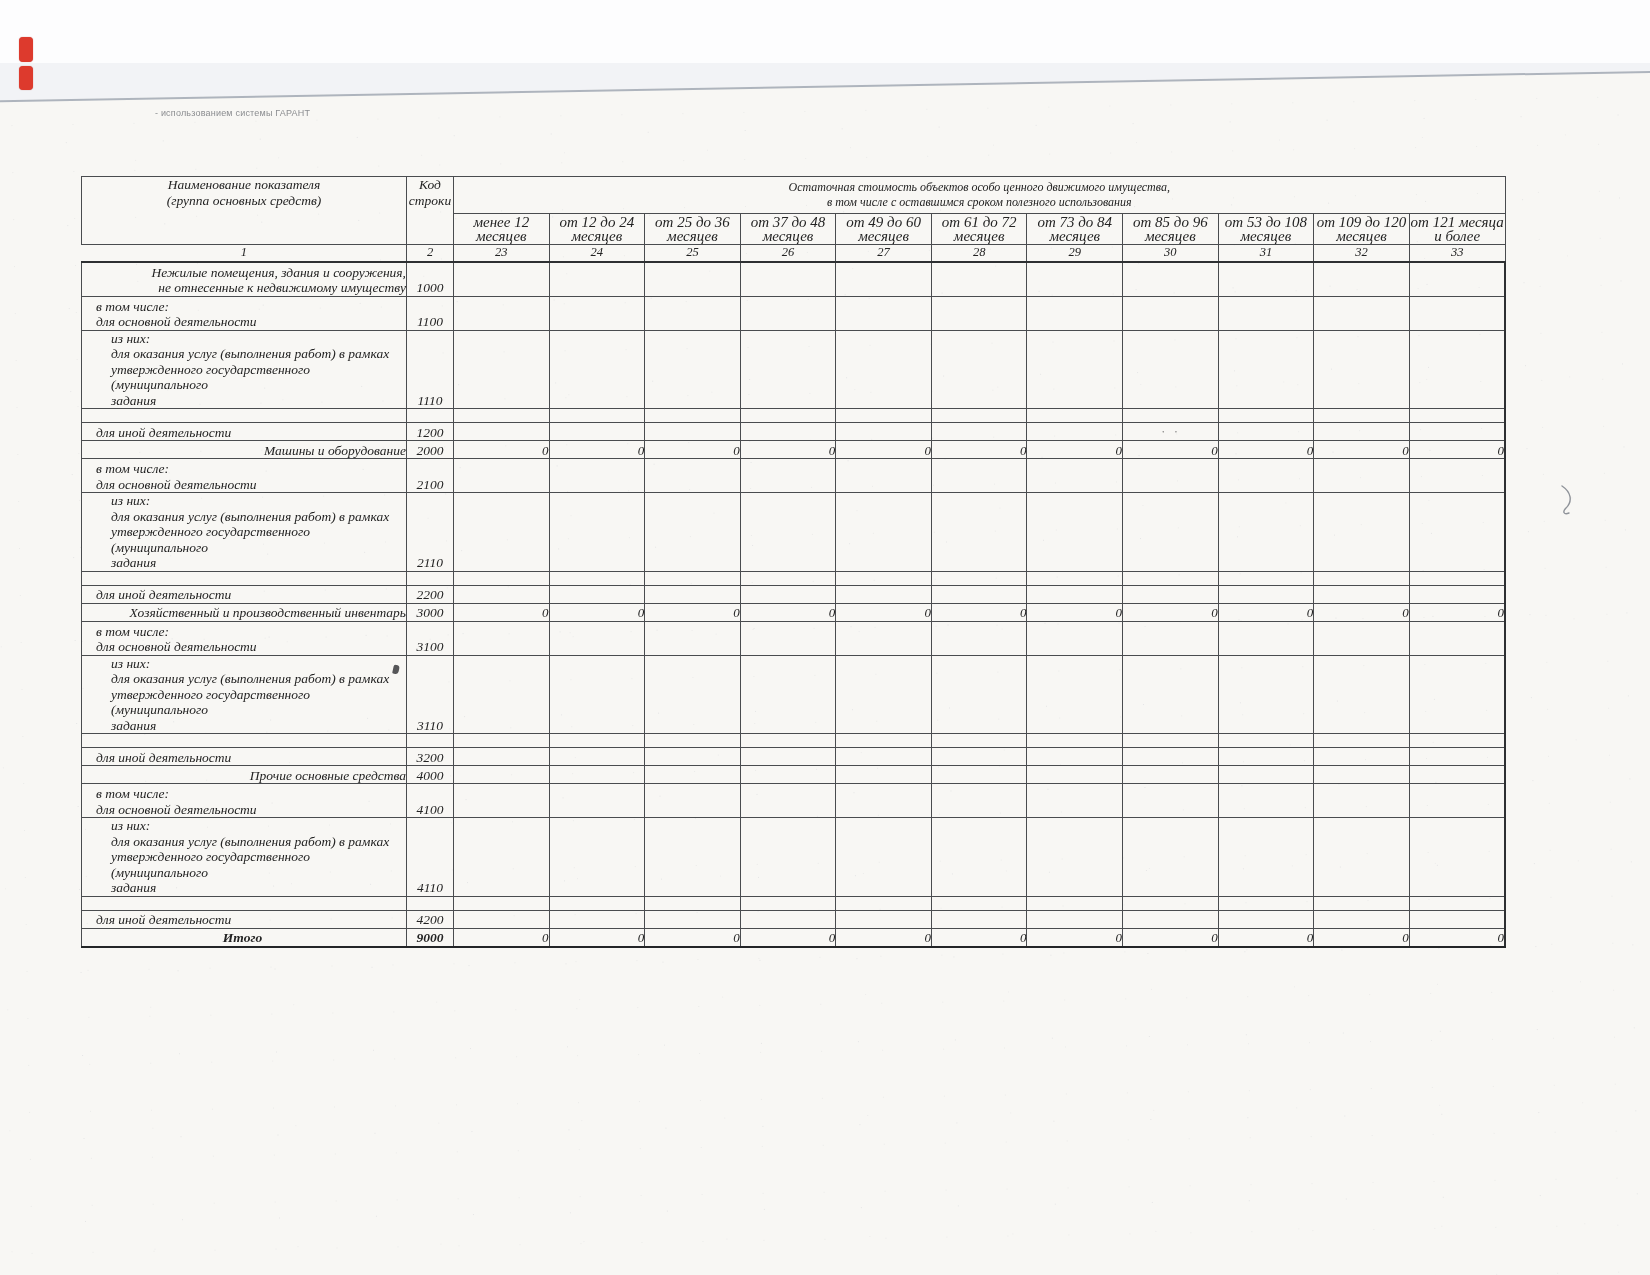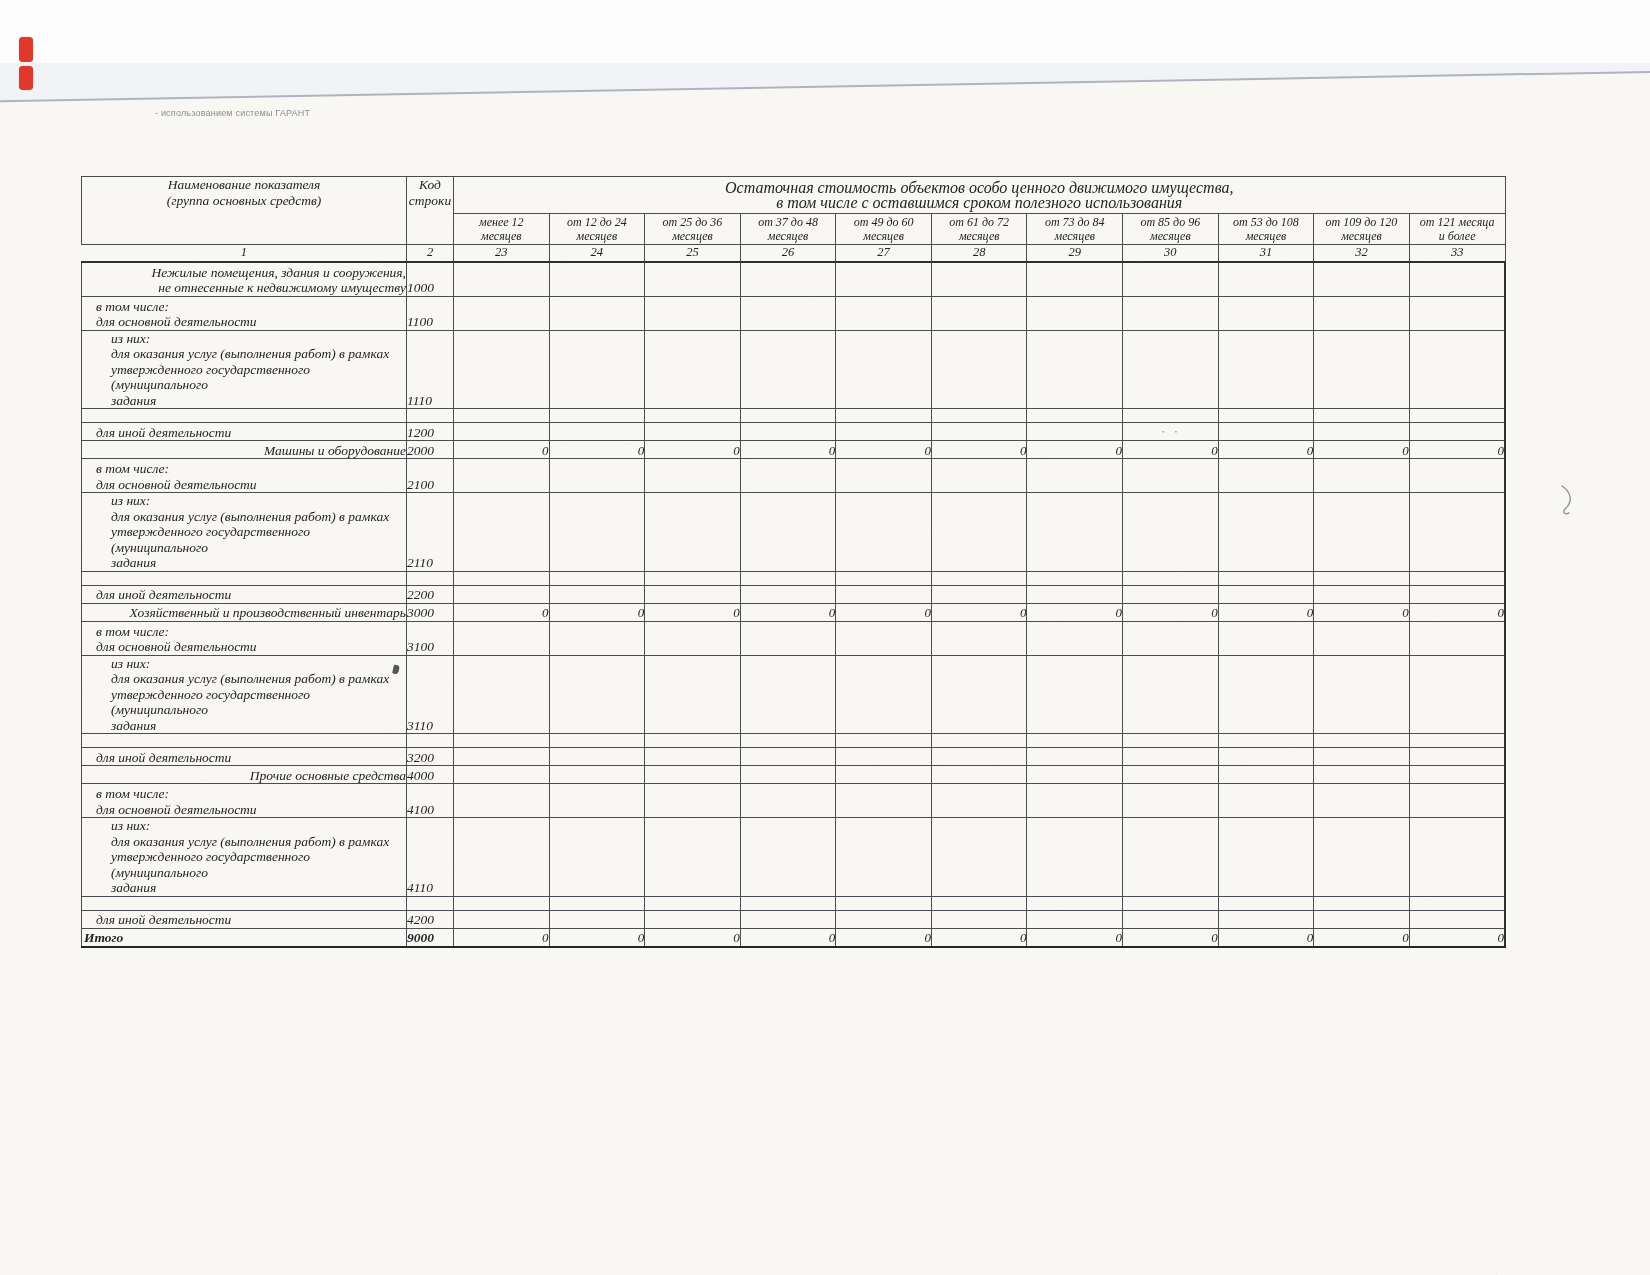--- a/index.html
+++ b/index.html
@@ -46,38 +46,38 @@
   table.form th, table.form td{
     border:1px solid #4a4c4f;
     padding:0;margin:0;
     font-weight:normal;
     background:transparent;
     overflow:hidden;
   }
   
   th.c-name,th.c-code{vertical-align:top;text-align:center;white-space:pre-line;padding-top:2px;}
   th.c-name{border-left:none;}
-  th.c-span{height:36px;text-align:center;vertical-align:middle;white-space:pre-line;font-size:16px;line-height:15px;}
-  th.c-month{height:30px;text-align:center;vertical-align:middle;white-space:pre-line;font-size:12px;line-height:14.5px;}
+  th.c-span{height:36px;text-align:center;vertical-align:middle;white-space:pre-line;font-size:12px;line-height:15px;}
+  th.c-month{height:30px;text-align:center;vertical-align:middle;white-space:pre-line;font-size:15px;line-height:14.5px;}
   tr.h-nums td{height:15px;text-align:center;vertical-align:middle;font-size:12.5px;border-bottom:2px solid #2e3032;}
   tr.h-nums td:first-child{border-left:none;}
   
   td.b-name{border-left:none;vertical-align:bottom;white-space:pre-line;padding-bottom:1px;}
   td.b-name.ind0{padding-left:2px;text-align:right;}
   td.b-name.ind1{padding-left:14px;}
   td.b-name.ind2{padding-left:29px;}
-  td.b-code{border-left:2px solid #2e3032;text-align:left;vertical-align:bottom;padding-bottom:1px;}
+  td.b-code{border-left:2px solid #2e3032;text-align:center;vertical-align:bottom;padding-bottom:1px;}
   td.b-val{text-align:right;vertical-align:bottom;padding:0 3px 1px 0;font-size:13px;}
   td.b-val:last-child{border-right:2px solid #2e3032;}
   tr.r2 td{height:33px;}
   tr.r4 td{height:64px;}
   tr.r1 td{height:17px;}
   tr.sp td{height:13px;}
   tr.total td{border-bottom:2.5px solid #232527;}
-  tr.total td.b-name{text-align:left;font-weight:bold;padding-right:5px;}
+  tr.total td.b-name{text-align:center;font-weight:bold;padding-right:5px;}
   tr.total td.b-code{font-weight:bold;}
 </style>
 </head>
 <body>
 
 <div class="band-top"></div>
 <div class="band-mid"></div>
 <div class="scan-page"></div>
 
 <div class="content">

